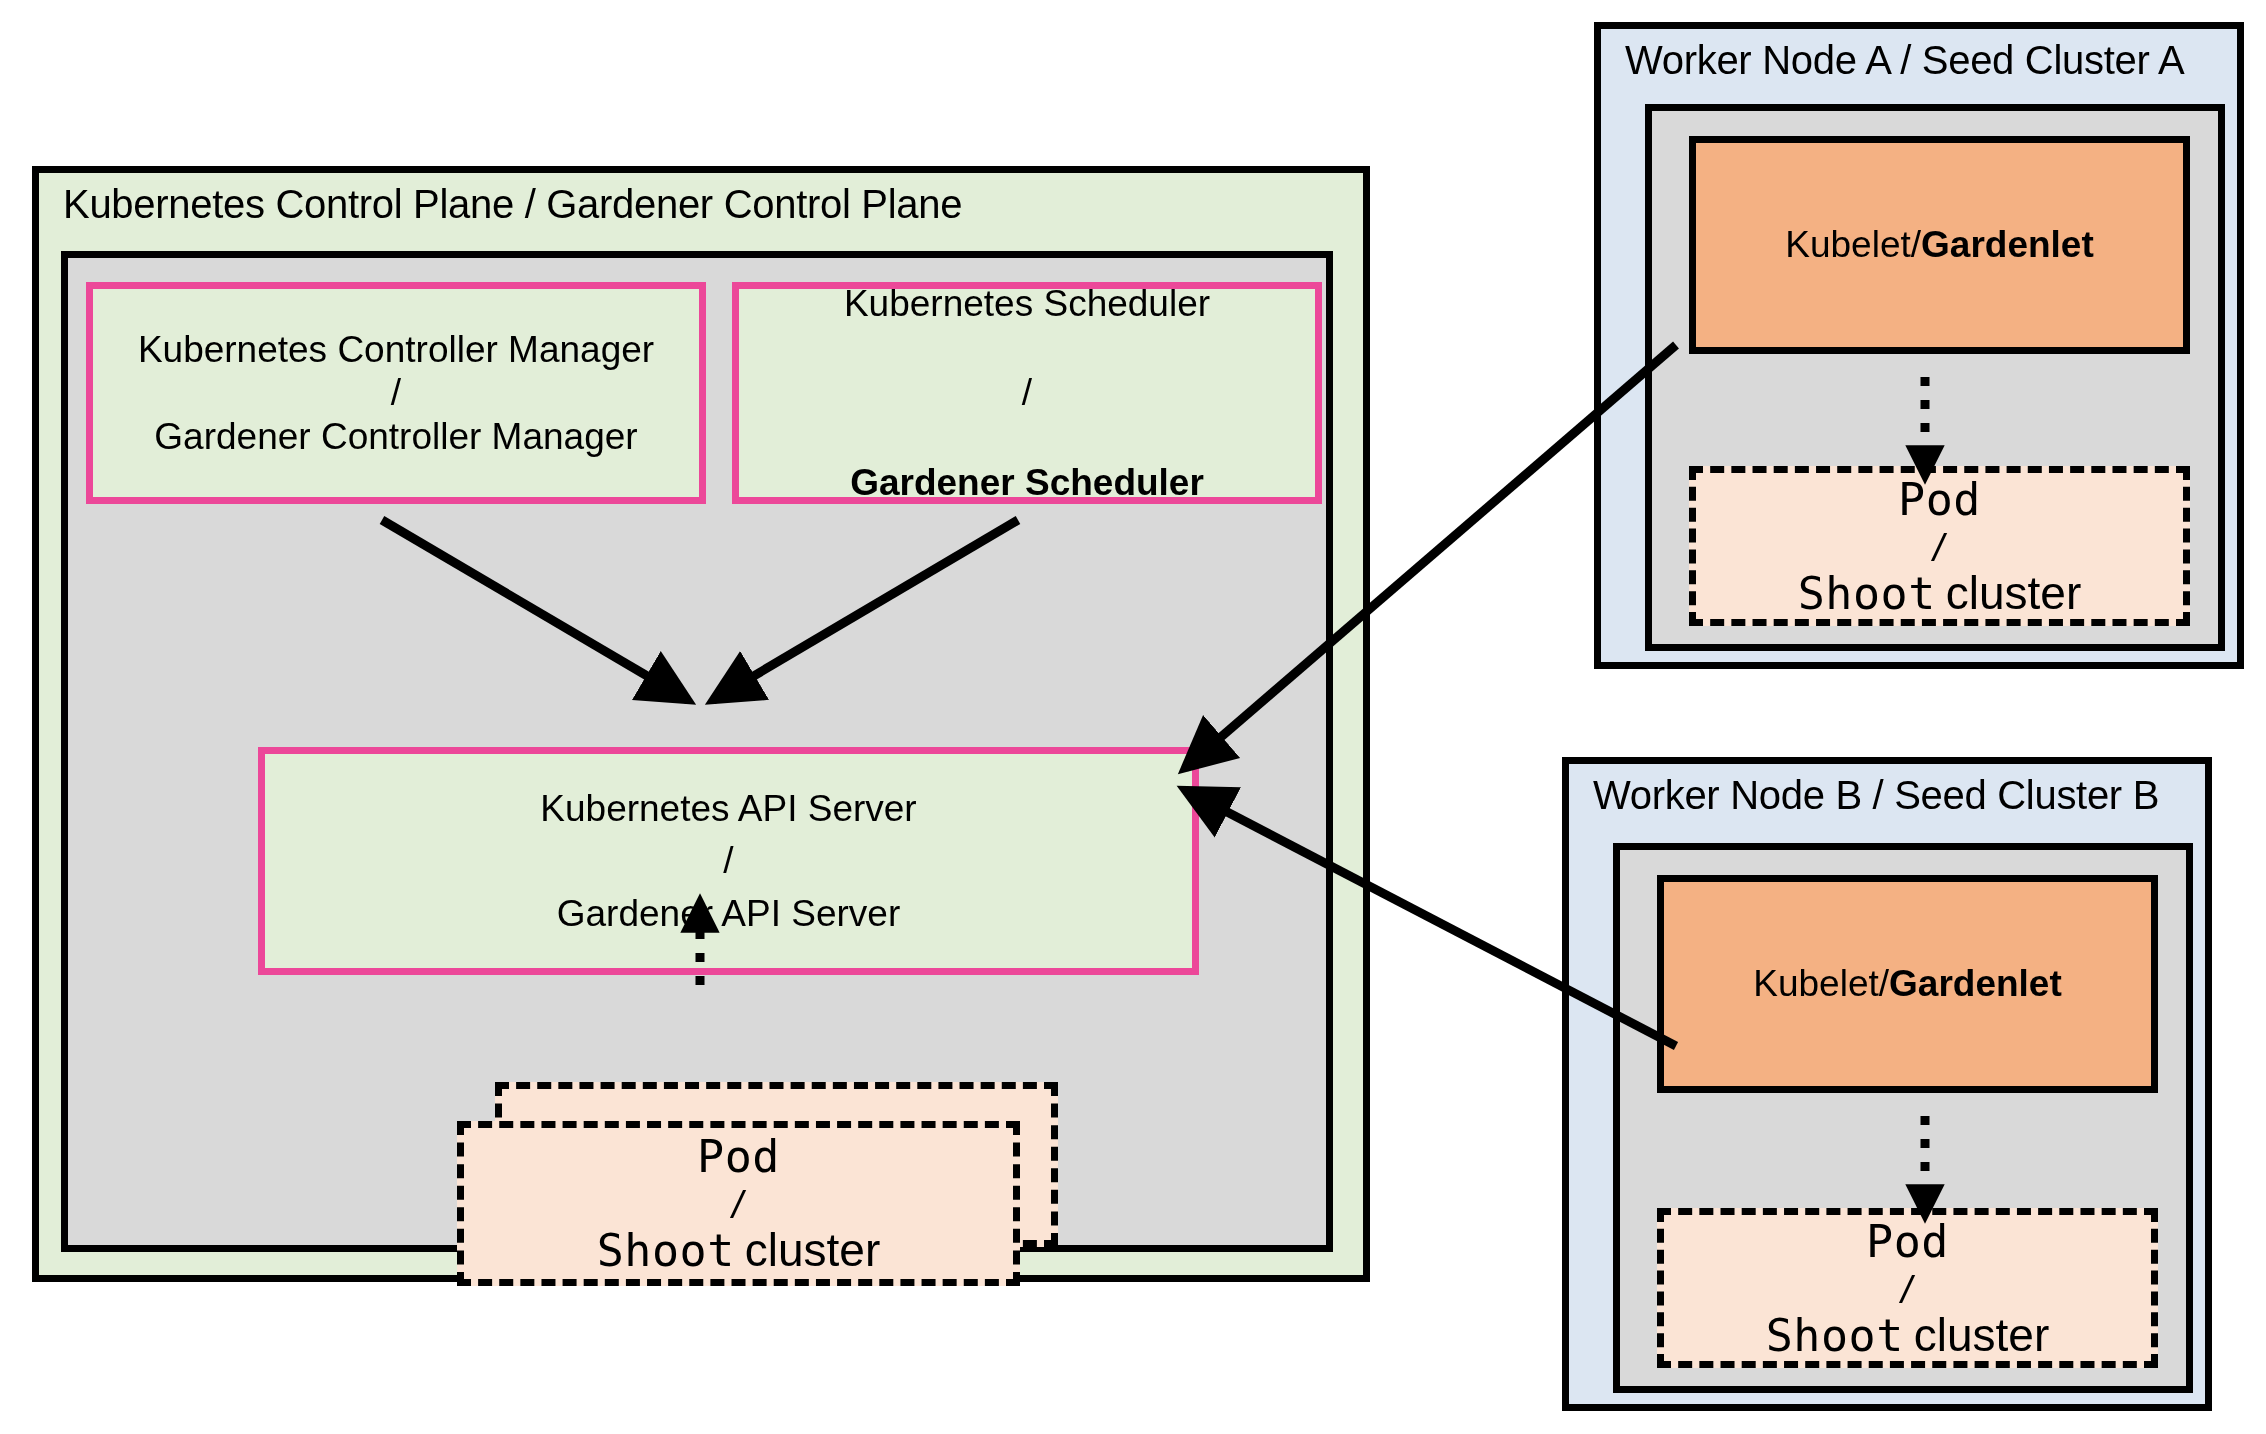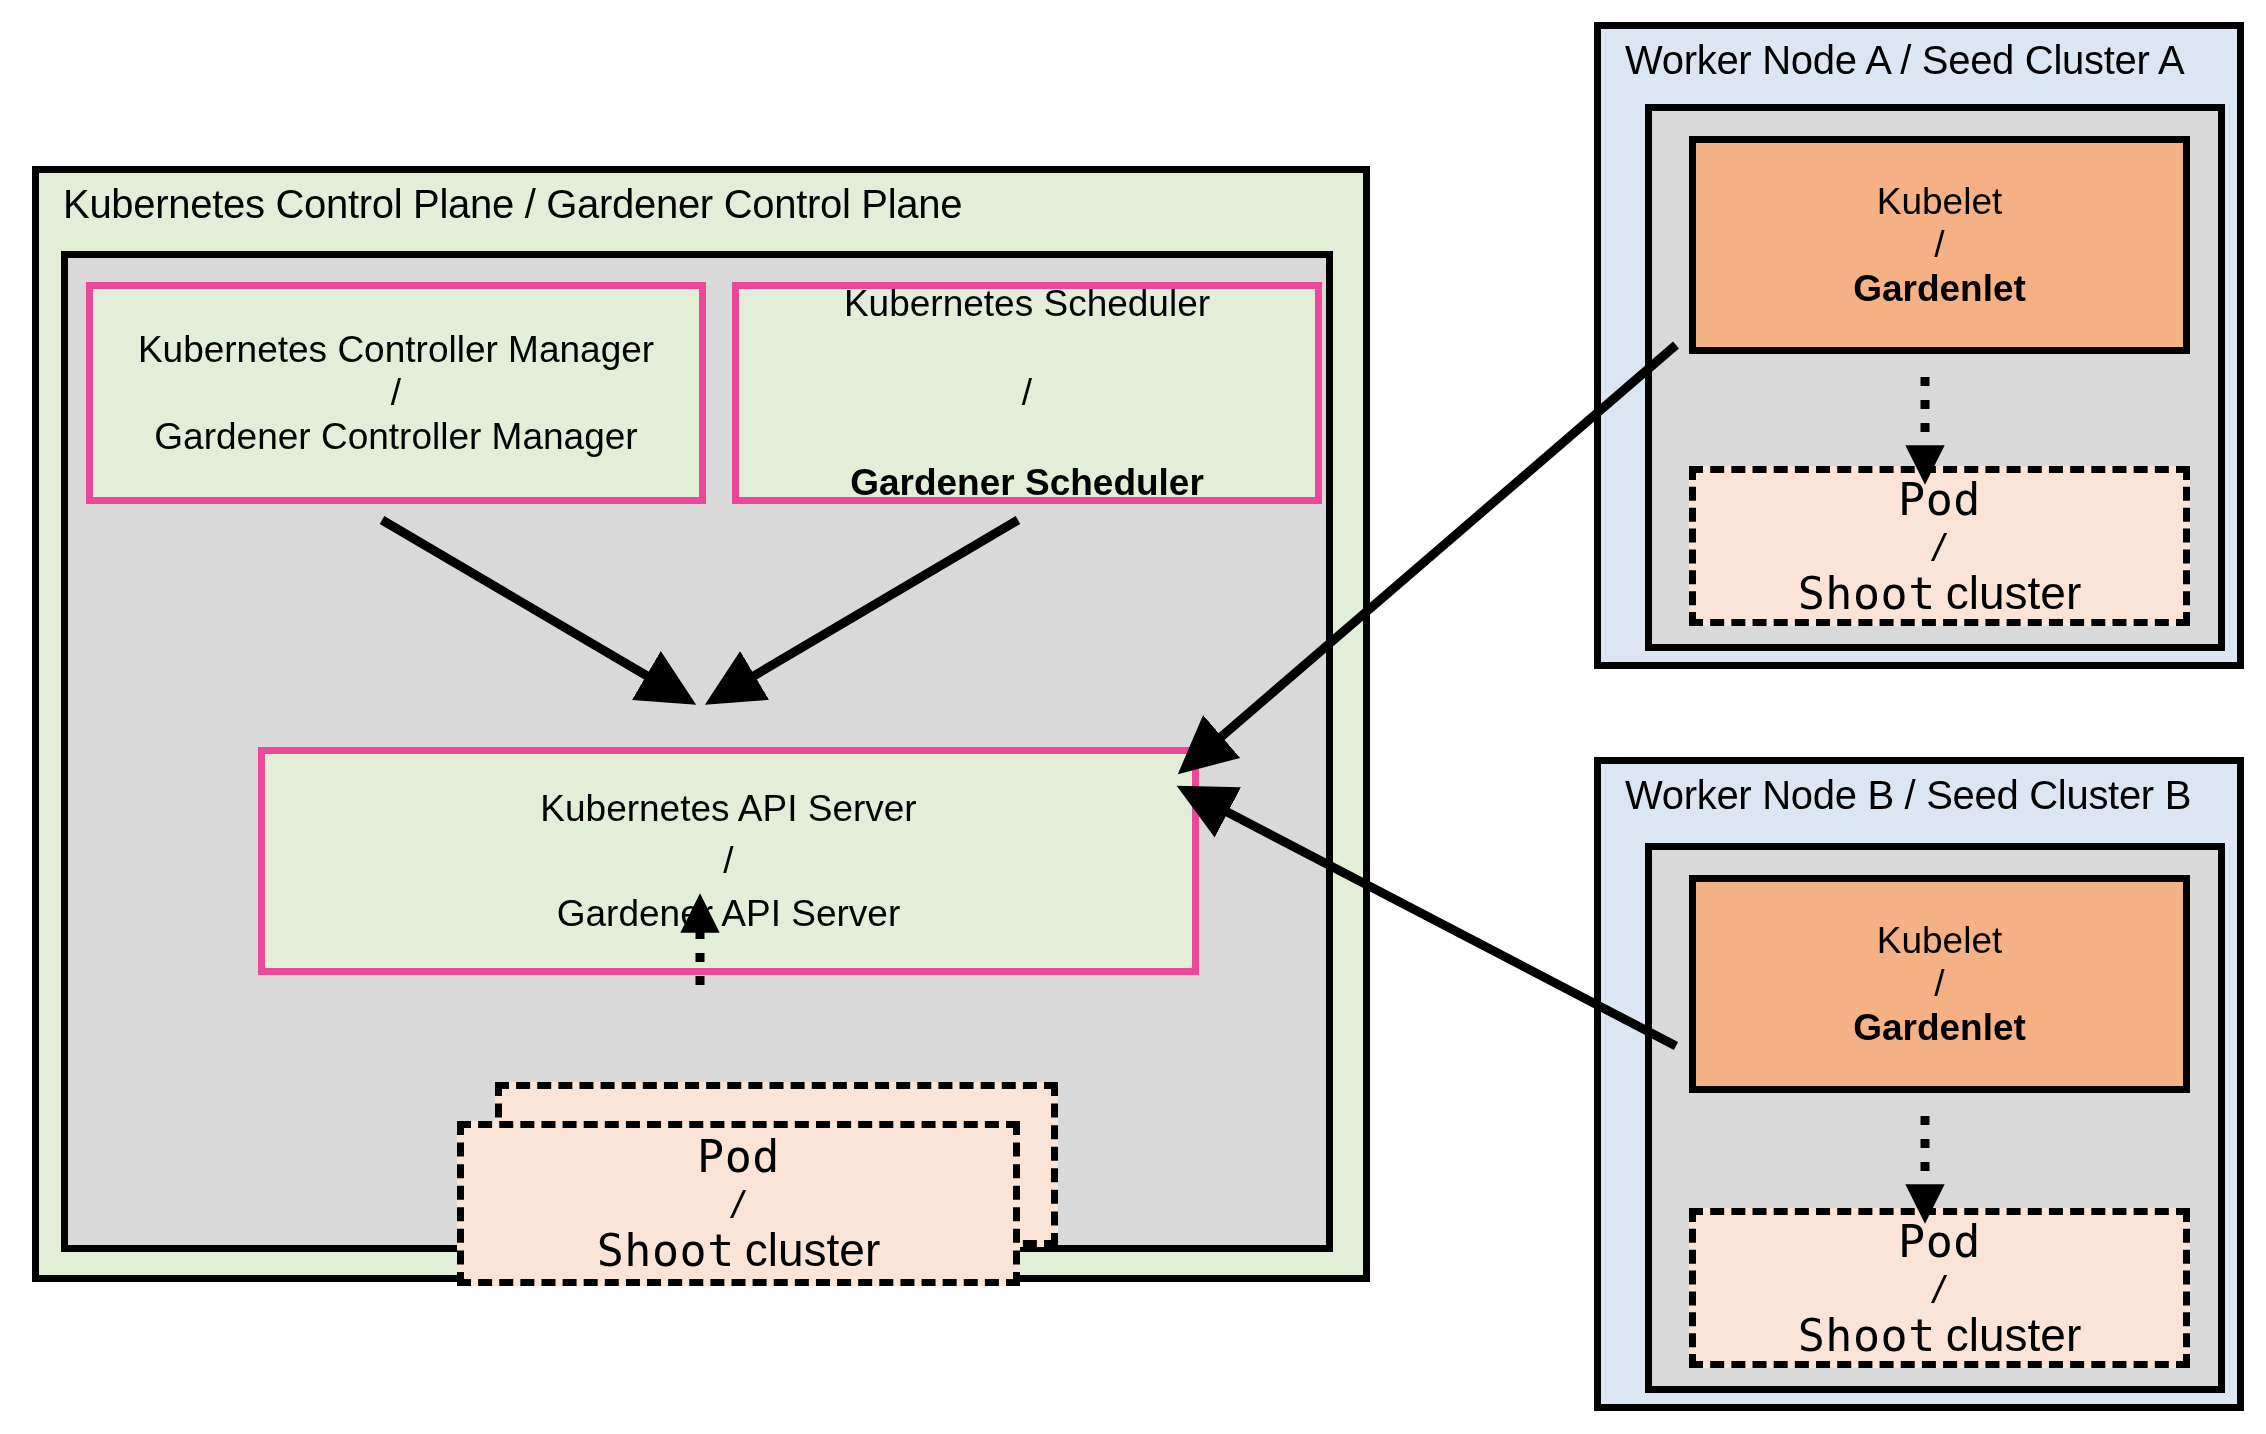--- a/index.html
+++ b/index.html
@@ -53,21 +53,20 @@
     flex-direction: column;
     align-items: center;
     justify-content: center;
     text-align: right;
   }
   .box-orange {
     position: absolute;
     background: #f4b183;
     border: 7px solid #000000;
     display: flex;
-    flex-direction: column;
     align-items: center;
     justify-content: center;
     text-align: center;
   }
   .box-pod {
     position: absolute;
     background: #fbe4d5;
     border: 7px dashed #000000;
     display: flex;
     flex-direction: column;
@@ -168,21 +167,21 @@
         <div class="mono">Pod</div>
         <div class="mono-slash">/</div>
         <div style="white-space:nowrap;">
           <span class="mono">Shoot</span><span class="sans-bold" style="margin-left:10px;">cluster</span>
         </div>
       </div>
 
     </div>
   </div>
 
-  <div class="abs panel-blue" style="left:1594px; top:757px; width:650px; height:654px;">
+  <div class="abs panel-blue" style="left:1562px; top:757px; width:650px; height:654px;">
 
     <div class="panel-title">Worker Node B / Seed Cluster B</div>
 
     <div class="inner-grey" style="left:44px; top:79px; width:580px; height:550px;">
 
       <div class="box-orange" style="left:37px; top:25px; width:501px; height:218px;">
         <div class="line1">Kubelet</div>
         <div class="slash">/</div>
         <div class="line3 bold">Gardenlet</div>
       </div>

